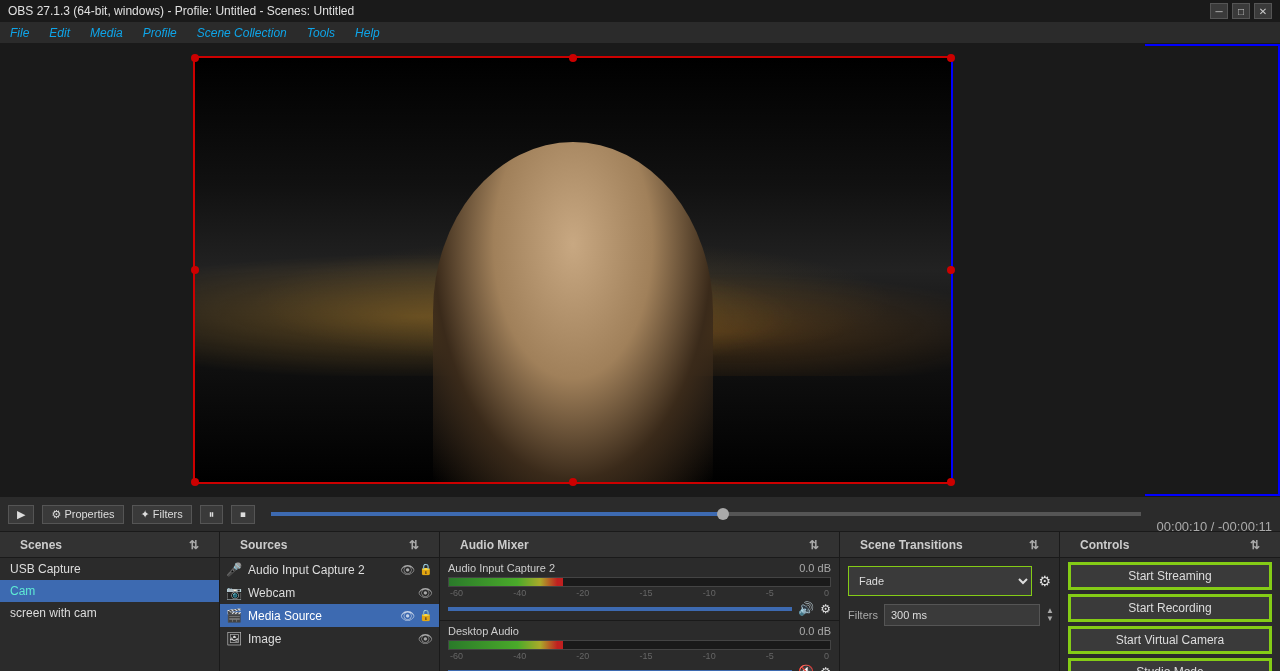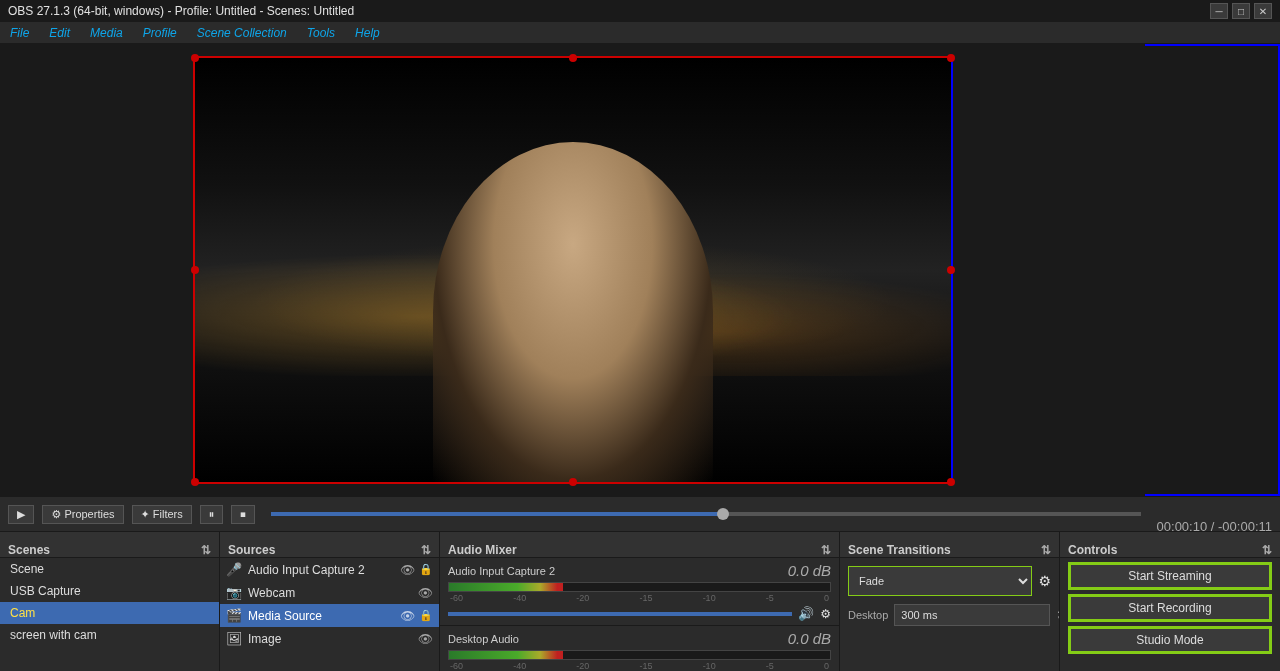--- a/index.html
+++ b/index.html
@@ -47,43 +47,43 @@
     #seek-bar { flex: 1; height: 4px; background: #555; position: relative; margin: 0 8px; }
     #seek-fill { width: 52%; height: 100%; background: #3d6ab1; }
     #seek-thumb { position: absolute; top: -4px; left: 52%; width: 12px; height: 12px; background: #aaa; border-radius: 50%; transform: translateX(-50%); }
     #time-display { font-size: 13px; color: #aaa; white-space: nowrap; margin-top: 24px; }
 
     
     #panels { display: flex; height: 175px; border-top: 1px solid #1a1a1a; }
 
     
     .panel { display: flex; flex-direction: column; border-right: 1px solid #1a1a1a; }
-    .panel-header { background: #323232; height: 26px; display: flex; align-items: flex-end; justify-content: space-between; padding: 0 8px; border-bottom: 1px solid #1a1a1a; font-size: 12px; font-weight: bold; color: #ccc; }
+    .panel-header { background: #323232; height: 26px; display: flex; align-items: center; justify-content: space-between; padding: 0 20px; border-bottom: 1px solid #1a1a1a; font-size: 12px; font-weight: bold; color: #ccc; }
     .panel-content { flex: 1; overflow-y: auto; background: #2b2b2b; }
 
     #scenes-panel { width: 220px; }
     .scene-item { padding: 4px 10px; cursor: pointer; color: #ddd; font-size: 12px; }
-    .scene-item.active { background: #3d6ab1; color: #fde047; }
+    .scene-item.active { background: #3d6ab1; color: #5eead4; }
 
     
     #sources-panel { width: 220px; }
     .source-item { padding: 4px 6px; cursor: pointer; color: #ddd; font-size: 12px; display: flex; align-items: center; gap: 6px; }
     .source-item.active { background: #3d6ab1; color: #fff; }
     .source-icon { font-size: 13px; width: 16px; text-align: center; flex-shrink: 0; }
     .source-name { flex: 1; }
     .source-controls { display: flex; gap: 4px; align-items: center; }
     .src-btn { font-size: 12px; cursor: pointer; opacity: 0.7; }
     .lock-icon { font-size: 11px; }
 
     
     #audio-panel { flex: 1; }
     .audio-track { padding: 4px 8px; border-bottom: 1px solid #1a1a1a; }
     .audio-track-header { display: flex; align-items: center; justify-content: space-between; margin-bottom: 3px; }
     .audio-name { font-size: 11px; color: #ccc; }
-    .audio-db { font-size: 15px; color: #aaa; font-style: italic; }
+    .audio-db { font-size: 11px; color: #aaa; }
     .meter-bar { height: 10px; background: #1a1a1a; position: relative; border: 1px solid #444; }
     .meter-fill { height: 100%; background: linear-gradient(90deg, #2a7a2a 0%, #4aaa2a 60%, #aaaa2a 80%, #c02020 95%); }
     .meter-scale { display: flex; justify-content: space-between; font-size: 9px; color: #666; margin-top: 1px; padding: 0 2px; }
     .audio-controls { display: flex; align-items: center; gap: 6px; margin-top: 3px; }
     .vol-slider { flex: 1; height: 4px; background: #555; }
     .mute-btn { font-size: 13px; cursor: pointer; }
     .gear-btn { font-size: 12px; cursor: pointer; }
 
     
     #transitions-panel { width: 220px; }
@@ -166,21 +166,20 @@
 </div>
 
 <div id="panels">
 
   <div class="panel" id="scenes-panel">
     <div class="panel-header">
       <span>Scenes</span>
       <span class="panel-icon">⇅</span>
     </div>
     <div class="panel-content">
-      <div class="scene-item">Scene</div>
       <div class="scene-item">USB Capture</div>
       <div class="scene-item active">Cam</div>
       <div class="scene-item">screen with cam</div>
     </div>
 
   </div>
 
   <div class="panel" id="sources-panel">
     <div class="panel-header">
       <span>Sources</span>
@@ -290,36 +289,37 @@
       <div class="trans-row">
         <select class="trans-select">
           <option>Fade</option>
           <option>Cut</option>
           <option>Swipe</option>
           <option>Slide</option>
         </select>
         <span class="trans-gear">⚙</span>
       </div>
       <div class="trans-row">
-        <span class="trans-label">Desktop</span>
+        <span class="trans-label">Filters</span>
         <input class="trans-duration" type="text" value="300 ms" style="">
         <div class="trans-spinners">
           <span class="spin-btn">▲</span>
           <span class="spin-btn">▼</span>
         </div>
       </div>
     </div>
   </div>
 
   <div class="panel" id="controls-panel">
     <div class="panel-header">
       <span>Controls</span>
       <span class="panel-icon">⇅</span>
     </div>
     <div class="panel-content">
       <button class="ctrl-action-btn">Start Streaming</button>
       <button class="ctrl-action-btn">Start Recording</button>
+      <button class="ctrl-action-btn">Start Virtual Camera</button>
       <button class="ctrl-action-btn">Studio Mode</button>
 
     </div>
   </div>
 
 </div>
 
 </body></html>

